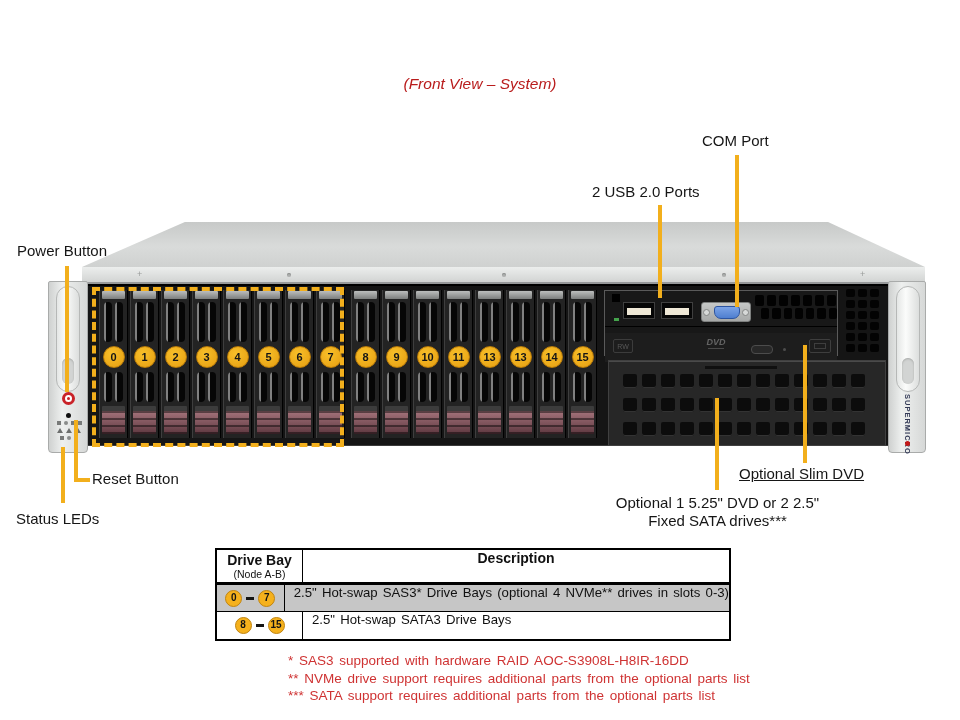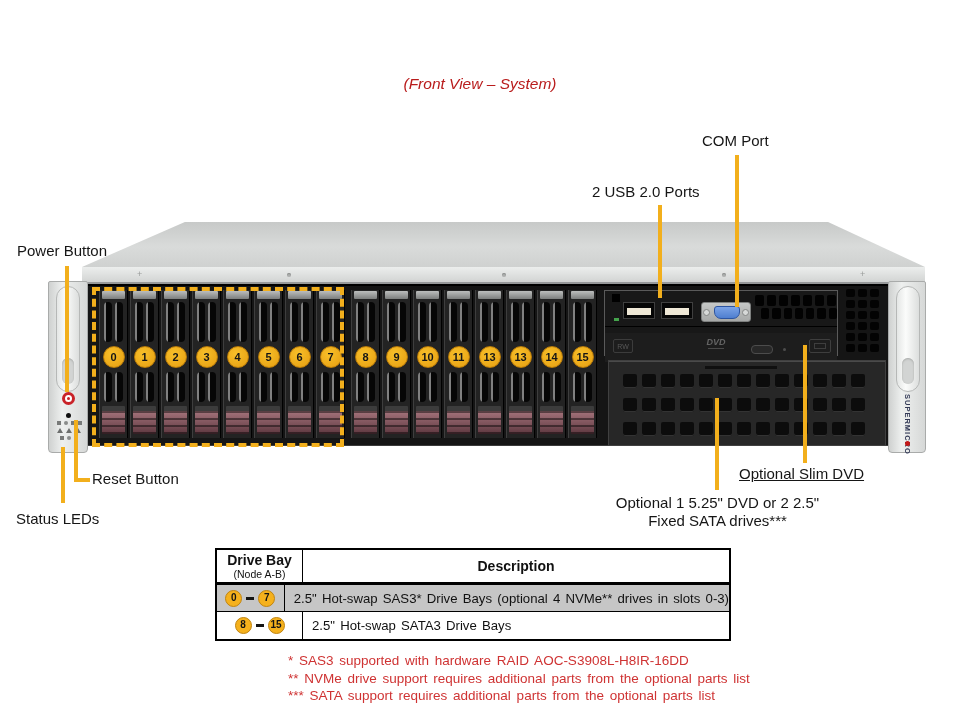--- a/index.html
+++ b/index.html
@@ -91,21 +91,21 @@
   .hcombB i{display:block;background:#030303;border-radius:2px;}
   .perf{position:absolute;left:608px;top:360px;width:278px;height:86px;background:#272727;border:1px solid #404040;box-shadow:inset 0 1px 0 #4a4a4a;z-index:5;}
   .perf .topslot{position:absolute;left:96px;top:5px;width:72px;height:3px;background:#101010;}
   .perfgrid{position:absolute;left:14px;top:13px;display:grid;grid-template-columns:repeat(13,14px);grid-auto-rows:14px;gap:10px 5px;}
   .perfgrid i{display:block;background:#0c0c0c;border-radius:2px;box-shadow:inset 0 -1px 0 #333;}
 
   
   .spec{position:absolute;left:215px;top:548px;width:516px;border:2px solid #000;background:#fff;z-index:50;}
   .spec .hdr{display:flex;height:35px;border-bottom:3px solid #000;}
   .spec .c1{width:86px;border-right:1px solid #000;display:flex;flex-direction:column;align-items:center;justify-content:center;}
-  .spec .c2{flex:1;display:flex;align-items:center;}
+  .spec .c2{flex:1;display:flex;}
   .spec .hdr .c2{justify-content:center;}
   .h1{font-size:14px;font-weight:bold;}
   .h2{font-size:10.5px;}
   .hdesc{font-size:14px;font-weight:bold;}
   .srow{display:flex;height:27px;border-bottom:1px solid #000;}
   .srow:last-child{border-bottom:none;}
   .srow.gray{background:var(--row-gray);}
   .srow .c1{flex-direction:row;gap:4px;}
   .bay{width:17px;height:17px;border-radius:50%;background:var(--badge);border:1.5px solid #c08410;font-size:10px;font-weight:bold;color:#141414;text-align:center;line-height:14px;}
   .rangedash{width:8px;height:3px;background:#141414;}

